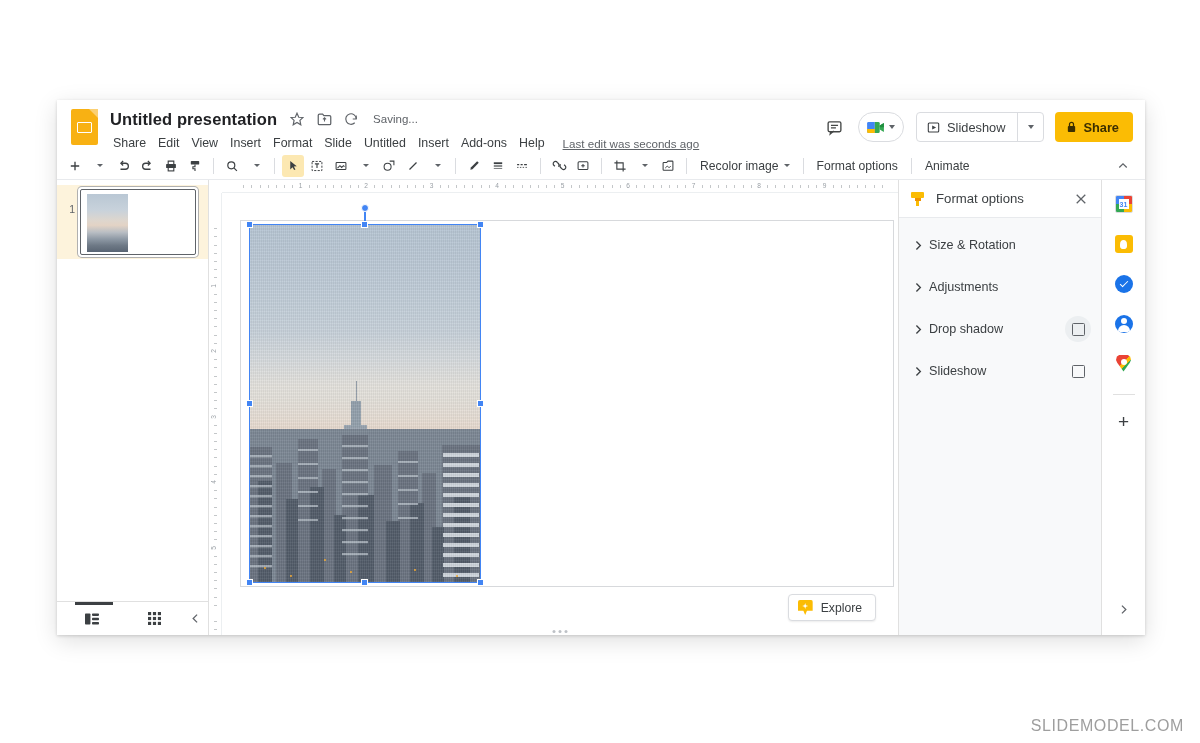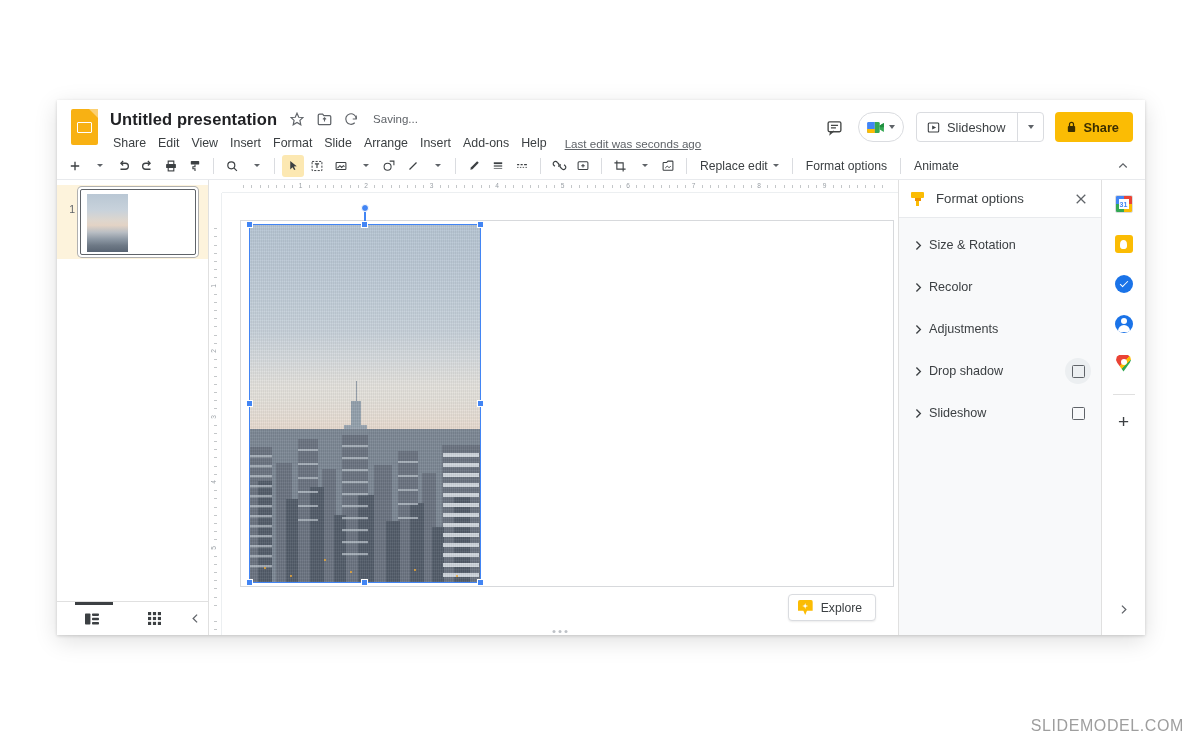--- a/index.html
+++ b/index.html
@@ -444,21 +444,21 @@
         <span id="saving-text">Saving...</span>
       </div>
 
       <div id="menu-row">
         <span class="menu-item">Share</span>
         <span class="menu-item">Edit</span>
         <span class="menu-item">View</span>
         <span class="menu-item">Insert</span>
         <span class="menu-item">Format</span>
         <span class="menu-item">Slide</span>
-        <span class="menu-item">Arrange</span>
+        <span class="menu-item">Untitled</span>
         <span class="menu-item">Insert</span>
         <span class="menu-item">Add-ons</span>
         <span class="menu-item">Help</span>
         <span id="last-edit">Last edit was seconds ago</span>
       </div>
     </div>
 
     <div id="header-right">
       <div id="comment-btn">
         <svg width="17" height="17" viewBox="0 0 24 24" fill="none" stroke="#444746" stroke-width="1.9">
@@ -645,21 +645,21 @@
     <div class="tb">
       <svg width="14" height="14" viewBox="0 0 20 20" fill="none" stroke="#3c4043" stroke-width="1.5">
         <path d="M3 15V6a1 1 0 011-1h4l2-2h6a1 1 0 011 1v11a1 1 0 01-1 1H4a1 1 0 01-1-1z"></path>
         <path d="M6 13l3-3 2.5 2.5L14 10" stroke-width="1.3"></path>
       </svg>
     </div>
 
     <div class="tb-sep"></div>
 
     <div class="tb-text">
-      <span>Replace edit</span>
+      <span>Recolor image</span>
       <span class="tb-caret" style="margin-left:5px"></span>
     </div>
     <div class="tb-sep"></div>
     <div class="tb-text">Format options</div>
     <div class="tb-sep"></div>
     <div class="tb-text">Animate</div>
 
     <div id="tb-collapse" class="tb">
       <svg width="12" height="12" viewBox="0 0 16 16" fill="none" stroke="#5f6368" stroke-width="1.6">
           <path d="M3 10l5-5 5 5"></path>
@@ -994,28 +994,20 @@
         <div class="fp-row">
           <span class="fp-chev">
             <svg width="10" height="11" viewBox="0 0 12 14" fill="none" stroke="#3c4043" stroke-width="1.7">
                 <path d="M4 2l5 5-5 5"></path>
               </svg>
           </span>
           <span class="fp-label">Size &amp; Rotation</span>
         </div>
 
 
-        <div class="fp-row">
-          <span class="fp-chev">
-            <svg width="10" height="11" viewBox="0 0 12 14" fill="none" stroke="#3c4043" stroke-width="1.7">
-                <path d="M4 2l5 5-5 5"></path>
-              </svg>
-          </span>
-          <span class="fp-label">Recolor</span>
-        </div>
 
         <div class="fp-row">
           <span class="fp-chev">
             <svg width="10" height="11" viewBox="0 0 12 14" fill="none" stroke="#3c4043" stroke-width="1.7">
                 <path d="M4 2l5 5-5 5"></path>
               </svg>
           </span>
           <span class="fp-label">Adjustments</span>
         </div>
 

